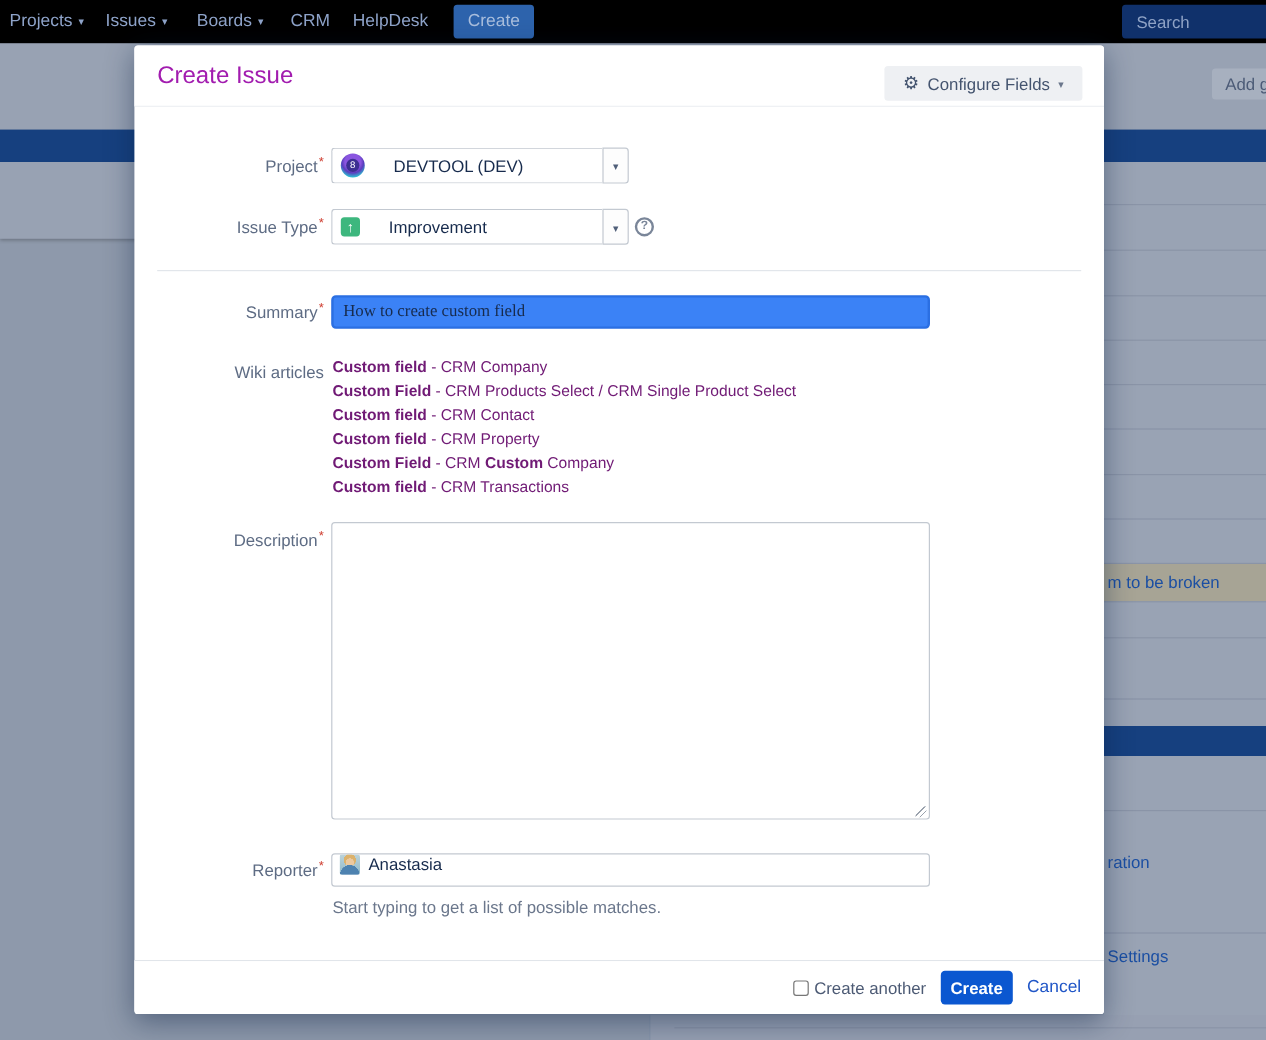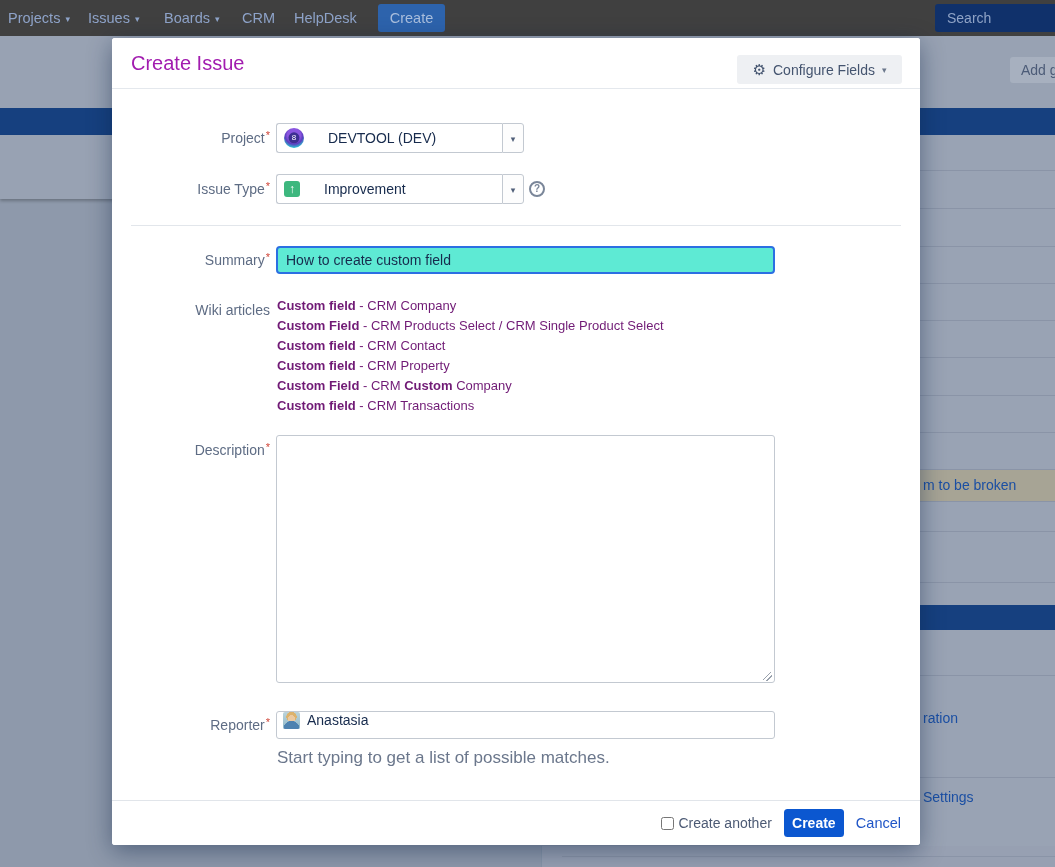--- a/index.html
+++ b/index.html
@@ -15,21 +15,21 @@
   .sep { position:absolute; left:920px; width:135px; height:1px; background:#8a94a7; }
   .bg-tan-row { position:absolute; left:920px; top:470px; width:135px; height:31px; background:#a7a495; }
   .bg-blue-band2 { position:absolute; left:920px; top:605px; width:135px; height:25px; background:#16407f; }
   .bg-bottom-strip { position:absolute; left:920px; top:856px; width:135px; height:11px; background:#9aa4b5; }
   .bg-link { position:absolute; color:#1b4fa3; font-size:14px; white-space:nowrap; }
   .bg-bottom-right { position:absolute; left:541px; top:846px; width:514px; height:21px; background:#97a0b2; border-left:1px solid #8795a8; }
   .bg-bottom-line { position:absolute; left:562px; top:856px; width:493px; height:1px; background:#8a94a7; }
   .add-gadget-btn { position:absolute; left:1010px; top:57px; height:26px; width:60px; background:#a7b0bf; border-radius:3px; color:#4c5b77; font-size:14px; line-height:26px; padding-left:11px; overflow:hidden; white-space:nowrap; }
 
   
-  .topnav { position:absolute; left:0; top:0; width:1055px; height:36px; background:#404040; z-index:5;text-decoration:underline; }
+  .topnav { position:absolute; left:0; top:0; width:1055px; height:36px; background:#000000; z-index:5;text-decoration:underline; }
   .nav-item { position:absolute; top:0; height:36px; line-height:36px; color:#8ea3c9; font-size:14.5px; white-space:nowrap; cursor:pointer; }
   .nav-caret { font-size:9px; margin-left:5px; position:relative; top:-1px; }
   .nav-create { position:absolute; left:378px; top:4px; width:67px; height:28px; background:#2d63ac; border-radius:3px; color:#a9bedd; font-size:14.5px; text-align:center; line-height:28px; cursor:pointer; }
   .nav-search { position:absolute; left:935px; top:4px; width:130px; height:28px; background:#10316b; border:none; border-radius:3px; color:#c9d4ea; font-size:14px; padding:0 12px; outline:none; }
   .nav-search::placeholder { color:#8fa3c6; opacity:1; }
 
   
   .modal { position:absolute; left:112px; top:38px; width:808px; height:807px; background:#fff; border-radius:3px; box-shadow:0 6px 24px rgba(9,30,66,.45); z-index:10; }
   .modal-header { position:absolute; left:0; top:0; width:100%; height:51px; border-bottom:1px solid #e4e8ed; border-radius:3px 3px 0 0; background:#fff; }
   .modal-title { position:absolute; left:19px; top:14px; font-size:20px; color:#a21caf; font-weight:500; }
@@ -43,37 +43,37 @@
   .select-box { position:absolute; display:flex; align-items:center; gap:24px; width:226px; height:30px; border:1px solid #c3c9d1; border-right:none; border-radius:3px 0 0 3px; background:#fff; padding-left:7px; font-size:14px; color:#172b4d; }
   .select-arrow { position:absolute; width:22px; height:30px; border:1px solid #c3c9d1; border-radius:0 3px 3px 0; background:#fdfdfd; color:#505f79; font-size:9px; text-align:center; line-height:30px; cursor:pointer; }
 
   .project-avatar { width:20px; height:20px; border-radius:50%; background:radial-gradient(circle at 50% 35%, #8a55e0 0 40%, #5b3dbd 55%, #2bc3d2 78%, #1fa9c9 100%); position:relative; flex:none; }
   .project-avatar::after { content:"8"; position:absolute; left:50%; top:50%; transform:translate(-50%,-52%); width:11px; height:11px; border-radius:50%; background:#3d2f92; color:#fff; font-size:8px; line-height:11px; text-align:center; }
   .improvement-avatar { width:16px; height:16px; border-radius:3px; background:#3db77e; color:#fff; font-size:12px; font-weight:bold; text-align:center; line-height:16px; flex:none; }
   .help-icon { position:absolute; left:417px; top:143px; width:16px; height:16px; border:2px solid #7a8699; border-radius:50%; color:#7a8699; font-size:10px; font-weight:bold; text-align:center; line-height:12px; }
 
   .form-divider { position:absolute; left:19px; right:19px; height:1px; background:#e2e6eb; }
 
-  .summary-input { position:absolute; left:164px; top:208px; width:499px; height:28px; border:2px solid #2b6fe2; border-radius:4px; font-size:14px; color:#172b4d; padding:0 8px; font-family:Liberation Sans, sans-serif; outline:none; background:#5eead4; }
+  .summary-input { position:absolute; left:164px; top:208px; width:499px; height:28px; border:2px solid #2b6fe2; border-radius:4px; font-size:14px; color:#172b4d; padding:0 8px; font-family:Liberation Serif, serif; outline:none; background:#3b82f6; }
 
   .wiki-links { position:absolute; left:165px; top:258px; width:500px; }
   .wiki-link { display:block; color:#701a75; font-size:13px; line-height:20px; text-decoration:none; white-space:nowrap; cursor:pointer; }
   .wiki-link .b { font-weight:bold; }
 
   .desc-area { position:absolute; left:164px; top:397px; width:499px; height:248px; border:1px solid #c3c9d1; border-radius:3px; background:#fff; resize:none; font-family:"Liberation Sans", sans-serif; font-size:14px; padding:6px 8px; color:#172b4d; outline:none; }
   .resize-handle { position:absolute; left:651px; top:634px; width:9px; height:9px; background:linear-gradient(135deg, transparent 0 40%, #9aa2ad 40% 48%, transparent 48% 66%, #9aa2ad 66% 74%, transparent 74%); cursor:nwse-resize; }
 
   .reporter-input { position:absolute; left:164px; top:673px; width:499px; height:28px; border:1px solid #c3c9d1; border-radius:3px; background:#fff; display:flex; align-items:flex-start; gap:7px; padding-left:6px; font-size:14px; color:#172b4d; cursor:text; }
   .reporter-avatar { width:17px; height:17px; border-radius:2px; flex:none;
     background:
       radial-gradient(circle at 50% 100%, #4d82b0 0 42%, transparent 43%),
       radial-gradient(circle at 50% 40%, #ecc9a0 0 26%, transparent 27%),
       radial-gradient(circle at 50% 28%, #dcb26c 0 34%, transparent 35%),
       linear-gradient(#bcd3da, #8fb9ca); }
-  .reporter-help { position:absolute; left:165px; top:710px; font-size:17px; color:#6b778c; }
+  .reporter-help { position:absolute; left:165px; top:710px; font-size:14px; color:#6b778c; }
 
   .modal-footer { position:absolute; left:0; top:762px; width:100%; height:45px; border-top:1px solid #e1e5ea; border-radius:0 0 3px 3px; background:#fff; display:flex; align-items:center; justify-content:flex-end; padding-right:19px; gap:12px; }
   .create-another { display:flex; align-items:center; gap:4px; color:#4c5a74; font-size:14px; }
   .create-another input { width:13px; height:13px; cursor:pointer; }
   .create-btn { width:60px; height:28px; background:#0b57d0; color:#fff; border:none; border-radius:3.5px; font-size:14px; font-weight:bold; cursor:pointer; font-family:"Liberation Sans", sans-serif; }
   .cancel-link { color:#2056c7; font-size:14.5px; text-decoration:none; cursor:pointer; }
 </style>
 </head>
 <body>
 

